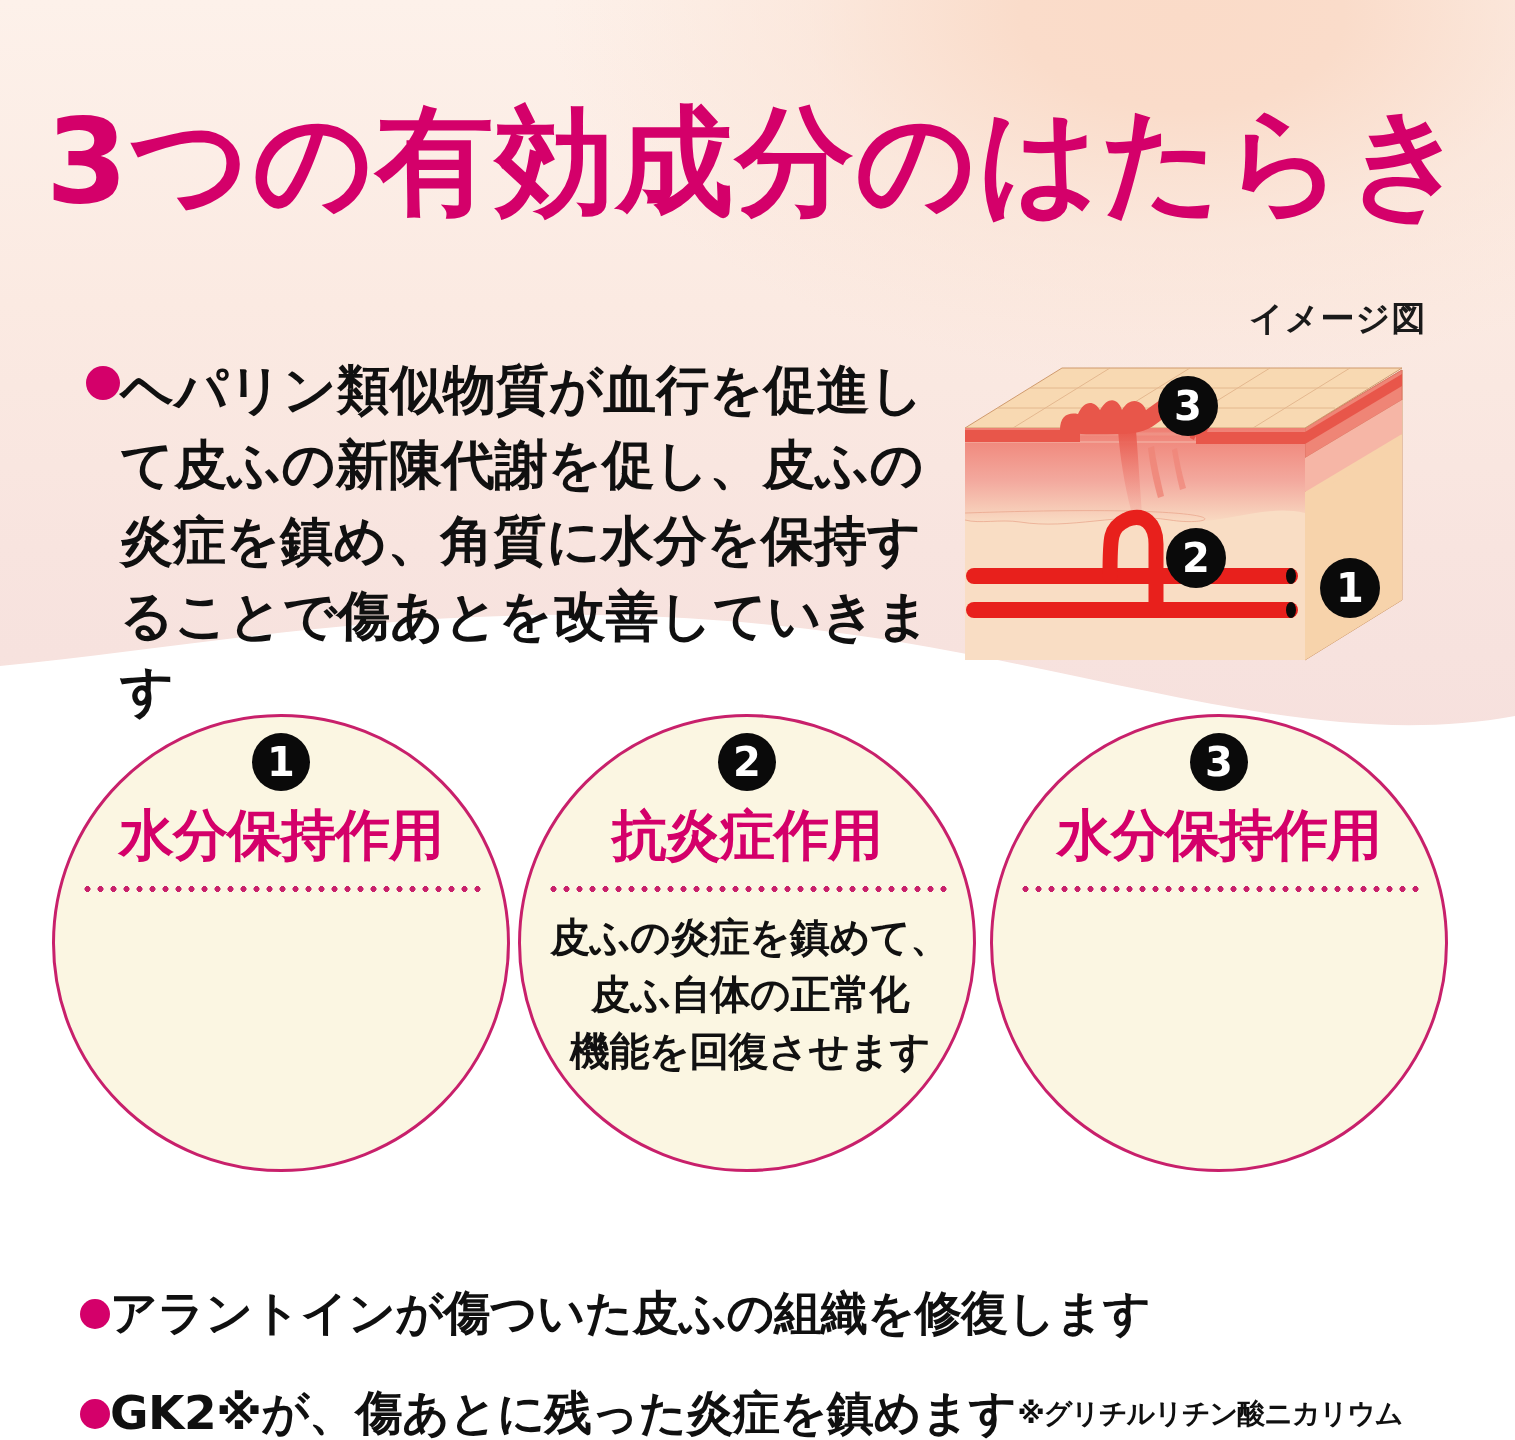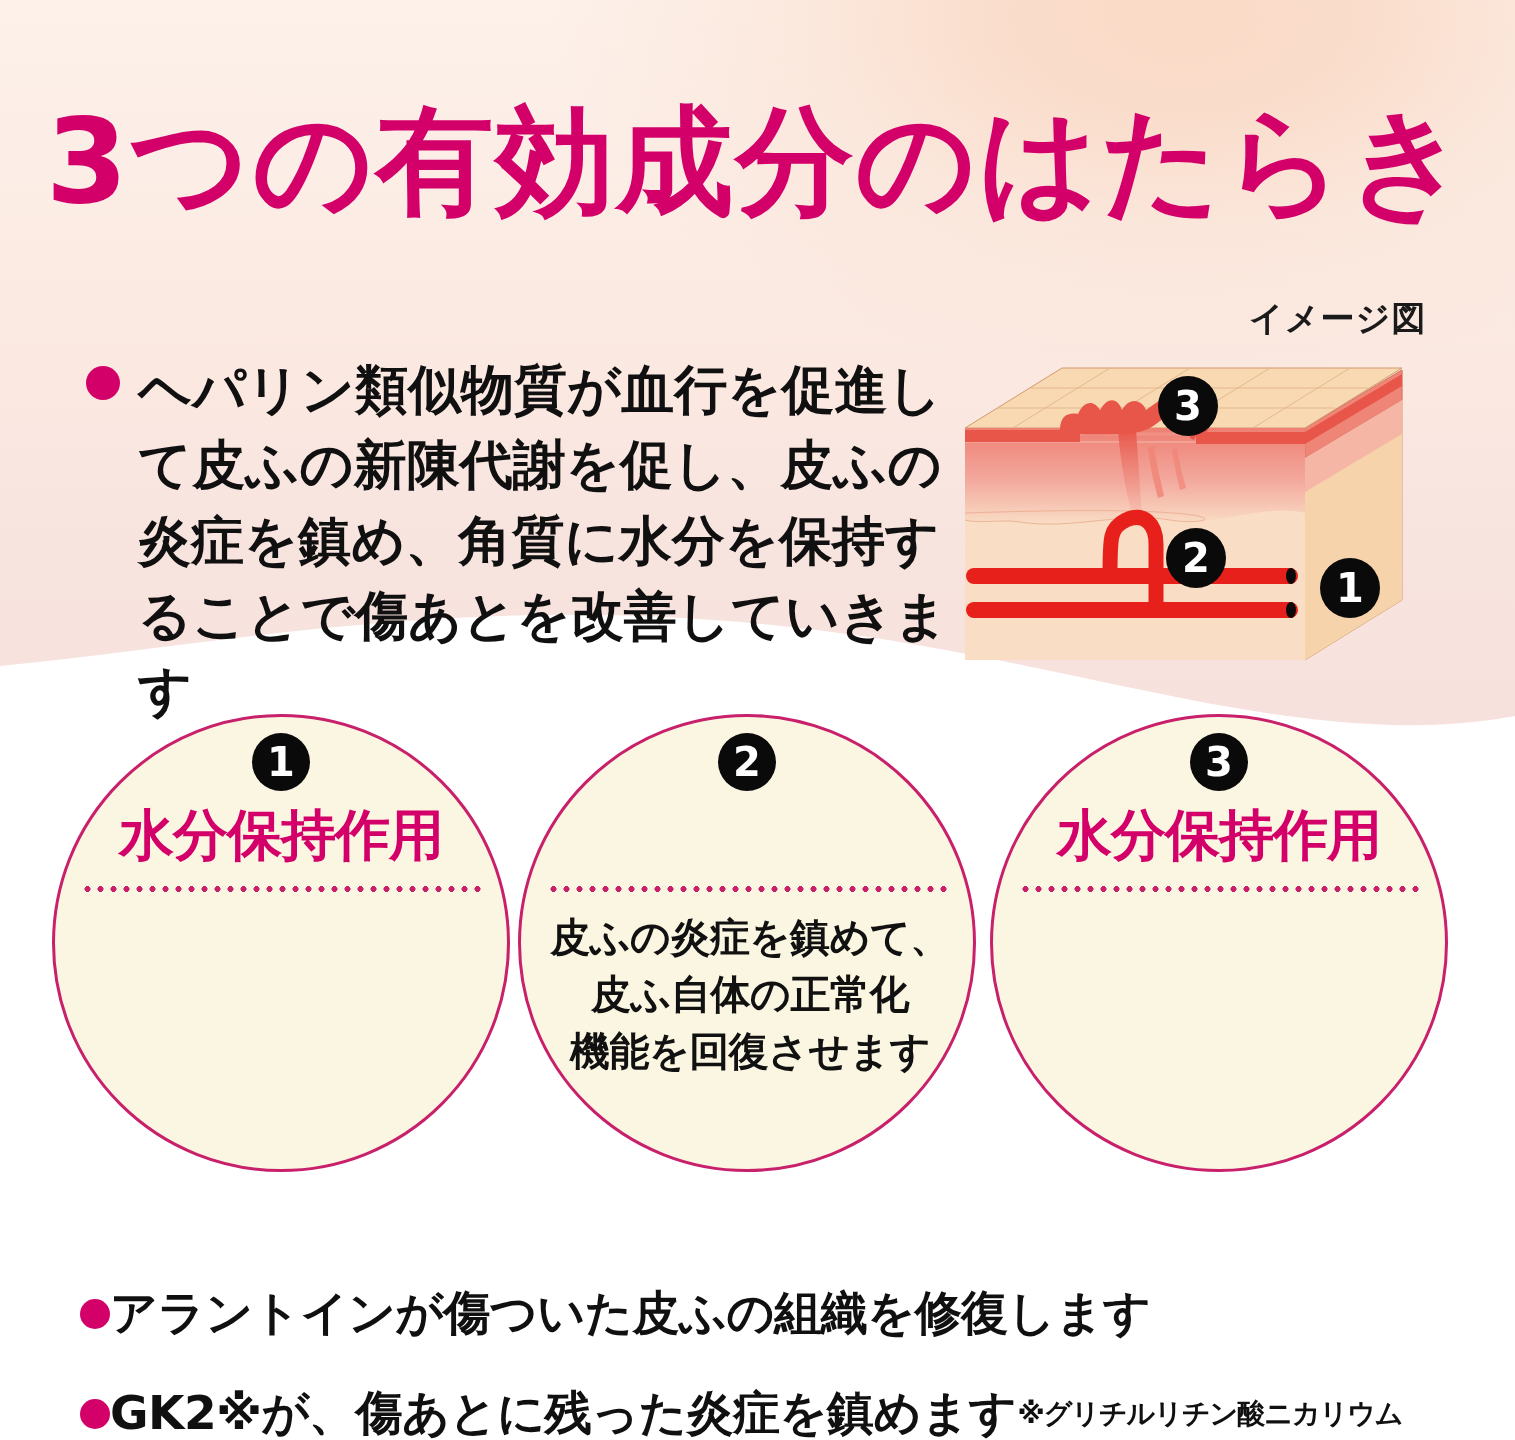--- a/index.html
+++ b/index.html
@@ -38,21 +38,21 @@
     line-height:1.08;
     font-weight:800;
     color:#d4006a;
     letter-spacing:2px;
     white-space:nowrap;
   }
 
   
   .lead-wrap {
     position:absolute; left:86px; top:352px; width:880px;
-    display:flex; align-items:flex-start; gap:18px;
+    display:flex; align-items:flex-start; 
   }
   .bullet-dot {
     flex:0 0 auto;
     width:34px; height:34px; border-radius:50%;
     background:#d4006a;
     margin-top:14px;
   }
   .lead-text {
     font-size:53px;
     line-height:1.42;
@@ -221,20 +221,21 @@
   </svg>
 
   <div class="circle c1">
     <div class="badge">1</div>
     <div class="circle-title">水分保持作用</div>
     <div class="divider"></div>
   </div>
 
   <div class="circle c2">
     <div class="badge">2</div>
+    <div class="circle-title">抗炎症作用</div>
     <div class="divider"></div>
     <div class="circle-body" style="white-space:pre-line">皮ふの炎症を鎮めて、
 皮ふ自体の正常化
 機能を回復させます</div>
   </div>
 
   <div class="circle c3">
     <div class="badge">3</div>
     <div class="circle-title">水分保持作用</div>
     <div class="divider"></div>

